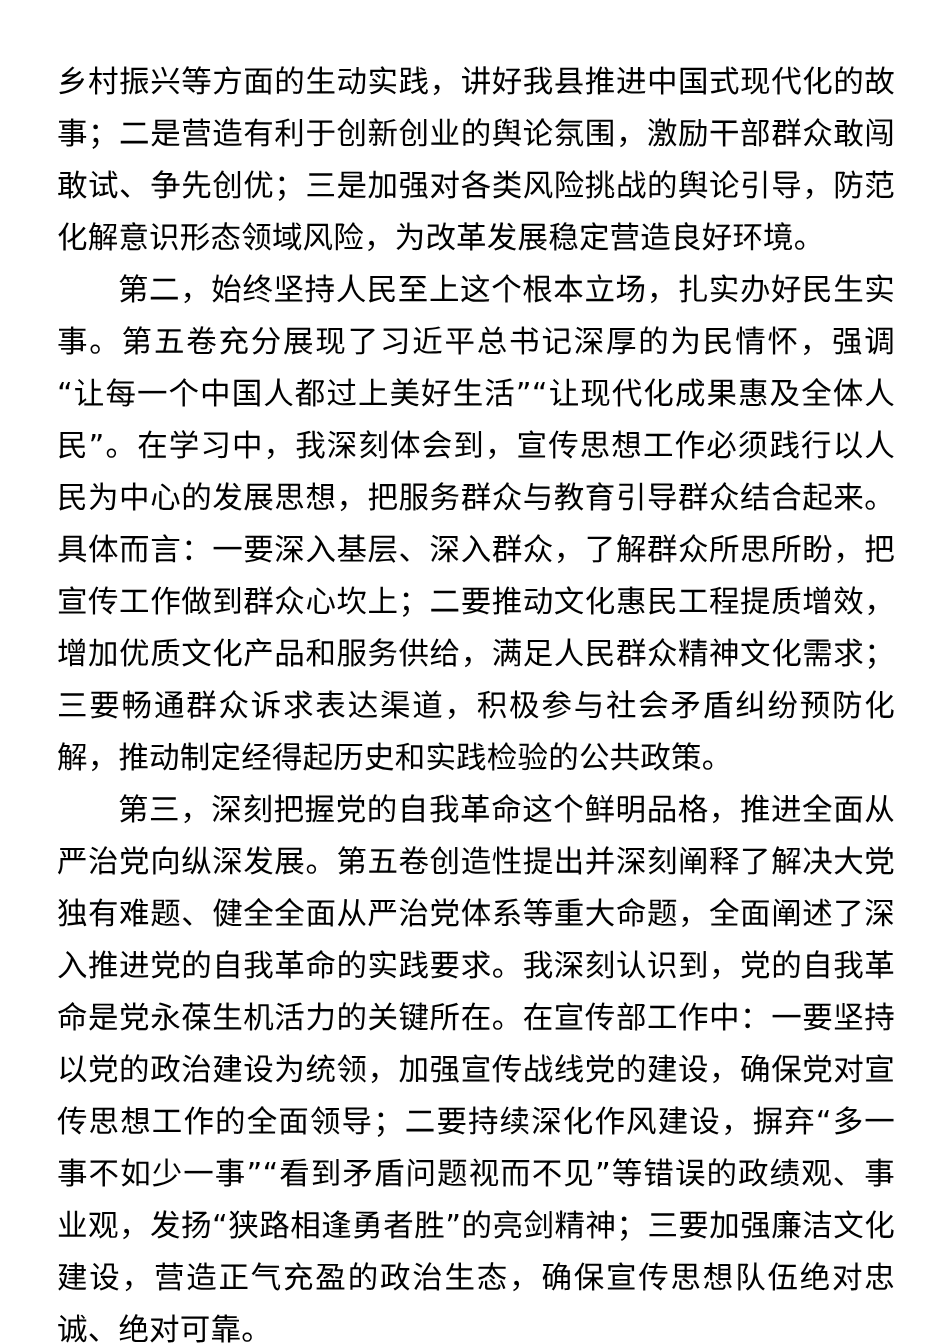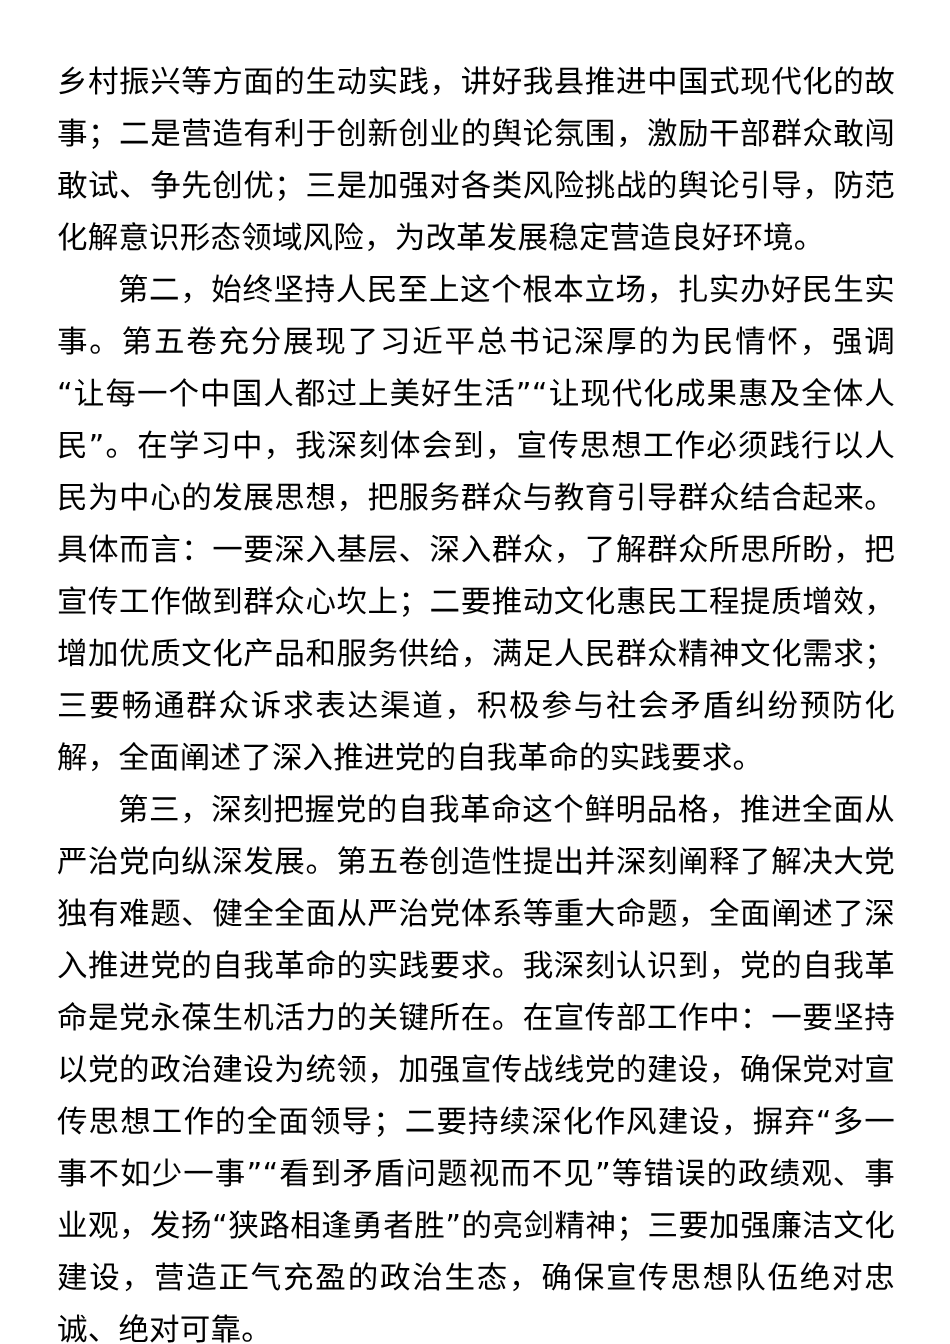--- a/index.html
+++ b/index.html
@@ -47,18 +47,18 @@
   }
 </style>
 </head>
 <body>
 
 <div class="page">
   <div class="doc-body">
 
     <p class="para cont">乡村振兴等方面的生动实践，讲好我县推进中国式现代化的故事；二是营造有利于创新创业的舆论氛围，激励干部群众敢闯敢试、争先创优；三是加强对各类风险挑战的舆论引导，防范化解意识形态领域风险，为改革发展稳定营造良好环境。</p>
 
-    <p class="para indent">第二，始终坚持人民至上这个根本立场，扎实办好民生实事。第五卷充分展现了习近平总书记深厚的为民情怀，强调“让每一个中国人都过上美好生活”“让现代化成果惠及全体人民”。在学习中，我深刻体会到，宣传思想工作必须践行以人民为中心的发展思想，把服务群众与教育引导群众结合起来。具体而言：一要深入基层、深入群众，了解群众所思所盼，把宣传工作做到群众心坎上；二要推动文化惠民工程提质增效，增加优质文化产品和服务供给，满足人民群众精神文化需求；三要畅通群众诉求表达渠道，积极参与社会矛盾纠纷预防化解，全面阐述了深入推进党的自我革命的实践要求。</p>
+    <p class="para indent">第二，始终坚持人民至上这个根本立场，扎实办好民生实事。第五卷充分展现了习近平总书记深厚的为民情怀，强调“让每一个中国人都过上美好生活”“让现代化成果惠及全体人民”。在学习中，我深刻体会到，宣传思想工作必须践行以人民为中心的发展思想，把服务群众与教育引导群众结合起来。具体而言：一要深入基层、深入群众，了解群众所思所盼，把宣传工作做到群众心坎上；二要推动文化惠民工程提质增效，增加优质文化产品和服务供给，满足人民群众精神文化需求；三要畅通群众诉求表达渠道，积极参与社会矛盾纠纷预防化解，推动制定经得起历史和实践检验的公共政策。</p>
 
     <p class="para indent">第三，深刻把握党的自我革命这个鲜明品格，推进全面从严治党向纵深发展。第五卷创造性提出并深刻阐释了解决大党独有难题、健全全面从严治党体系等重大命题，全面阐述了深入推进党的自我革命的实践要求。我深刻认识到，党的自我革命是党永葆生机活力的关键所在。在宣传部工作中：一要坚持以党的政治建设为统领，加强宣传战线党的建设，确保党对宣传思想工作的全面领导；二要持续深化作风建设，摒弃“多一事不如少一事”“看到矛盾问题视而不见”等错误的政绩观、事业观，发扬“狭路相逢勇者胜”的亮剑精神；三要加强廉洁文化建设，营造正气充盈的政治生态，确保宣传思想队伍绝对忠诚、绝对可靠。</p>
 
   </div>
 </div>
 
 </body></html>

